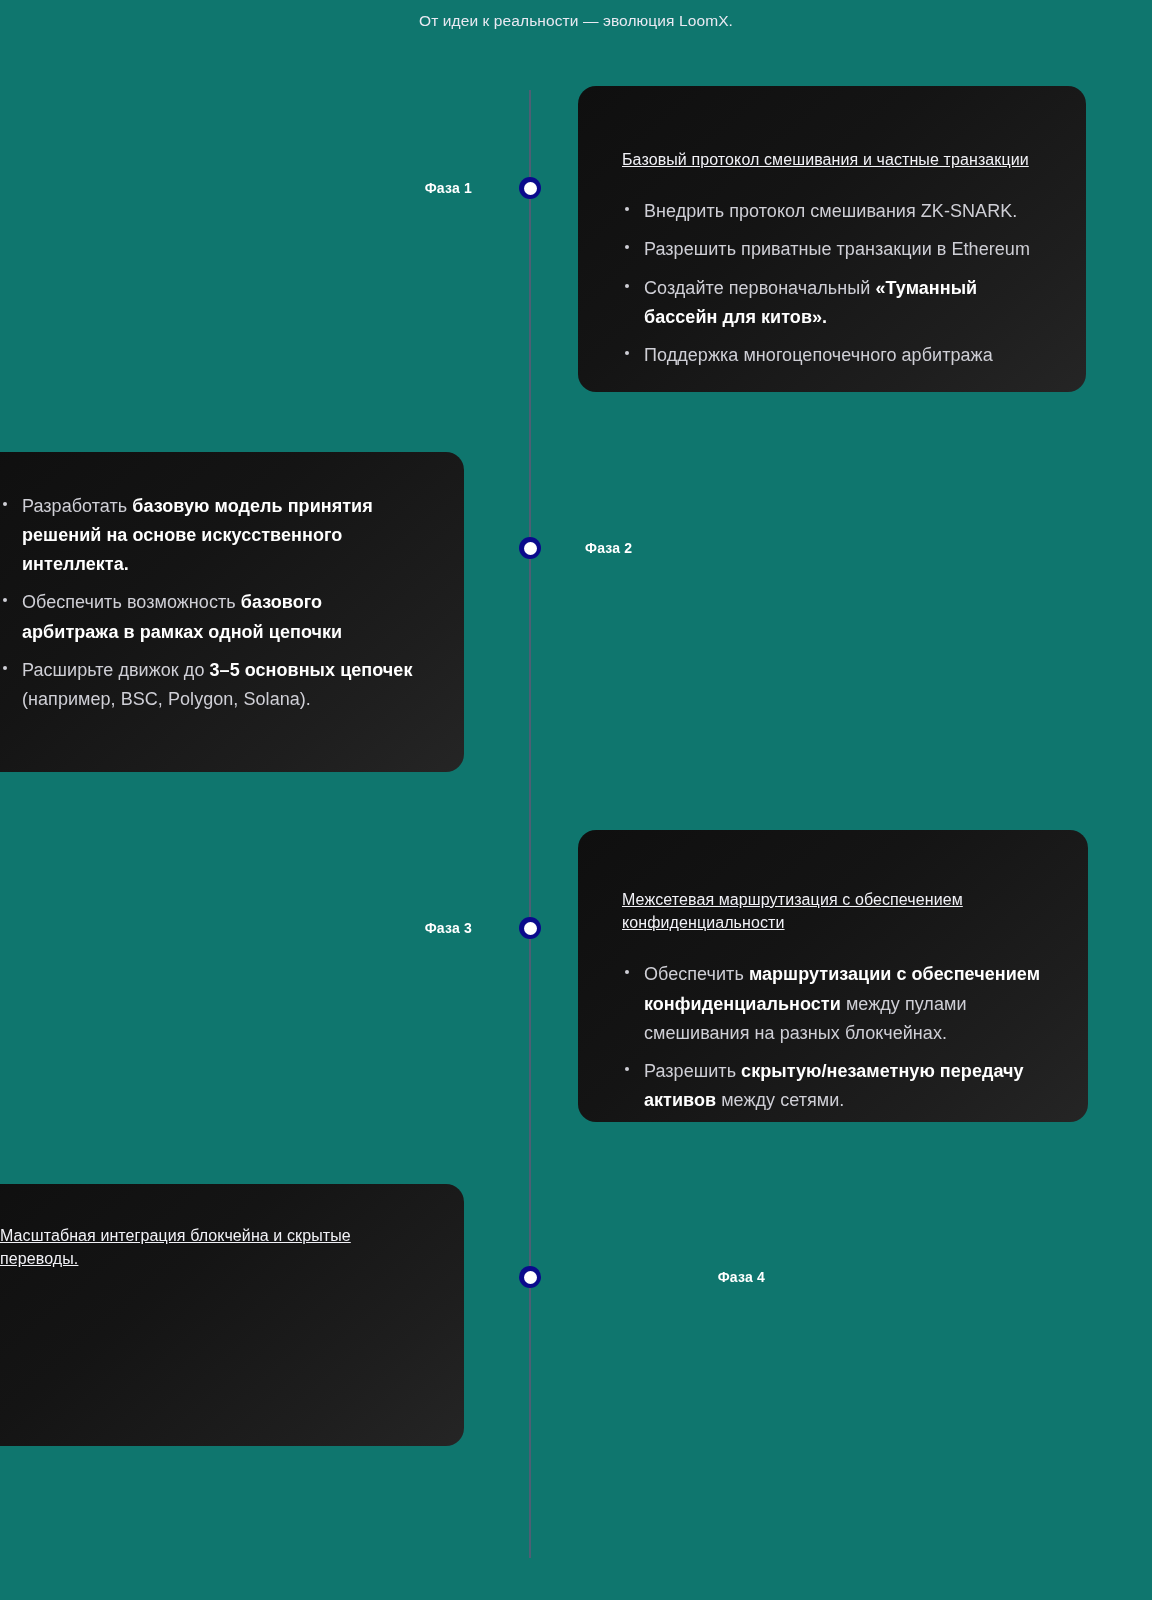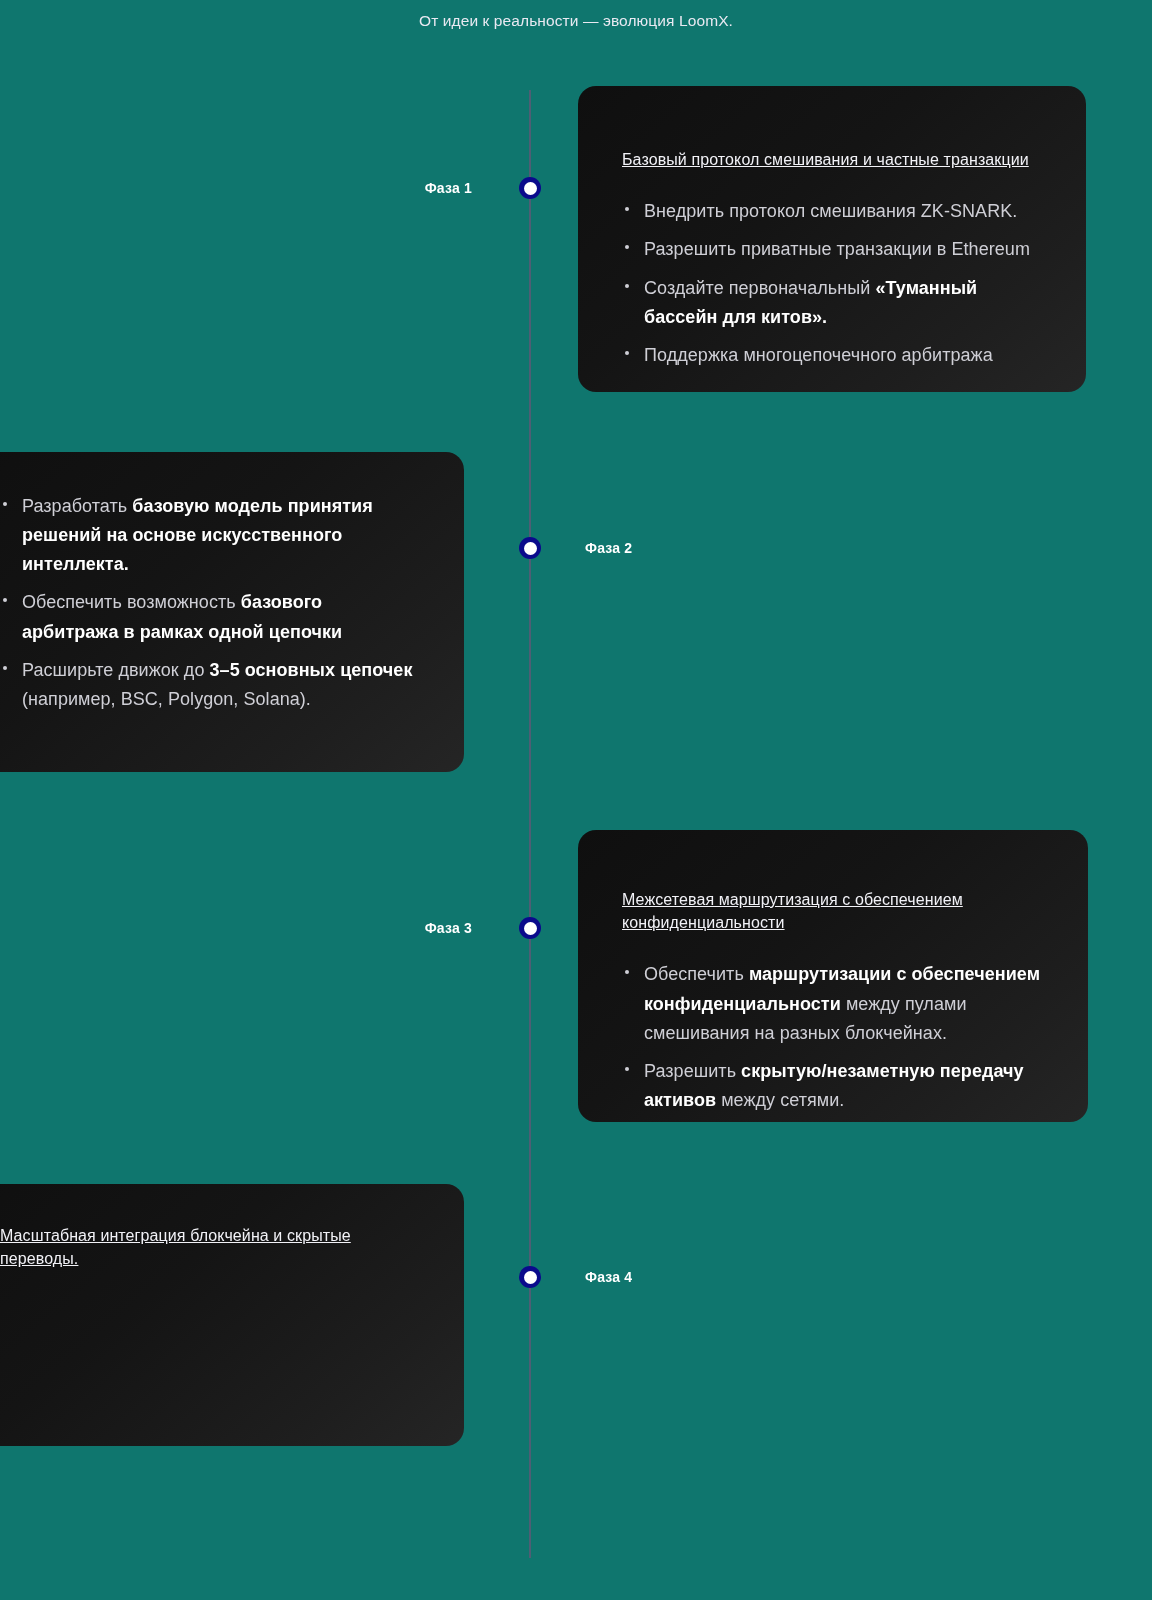--- a/index.html
+++ b/index.html
@@ -137,21 +137,21 @@
   #dot-1 { left: 519px; top: 177px; }
   #lbl-1 { left: 300px; top: 180px; width: 172px; }
 
   #dot-2 { left: 519px; top: 537px; }
   #lbl-2 { left: 585px; top: 540px; width: 180px; }
 
   #dot-3 { left: 519px; top: 917px; }
   #lbl-3 { left: 300px; top: 920px; width: 172px; }
 
   #dot-4 { left: 519px; top: 1266px; }
-  #lbl-4 { left: 585px; top: 1269px; width: 180px; }
+  #lbl-4 { left: 585px; top: 1269px; width: 180px; text-align: right; }
 </style>
 </head>
 <body>
 
 <div class="page">
 
   <div class="subtitle">От идеи к реальности — эволюция LoomX.</div>
 
   <div class="timeline-line"></div>
 

